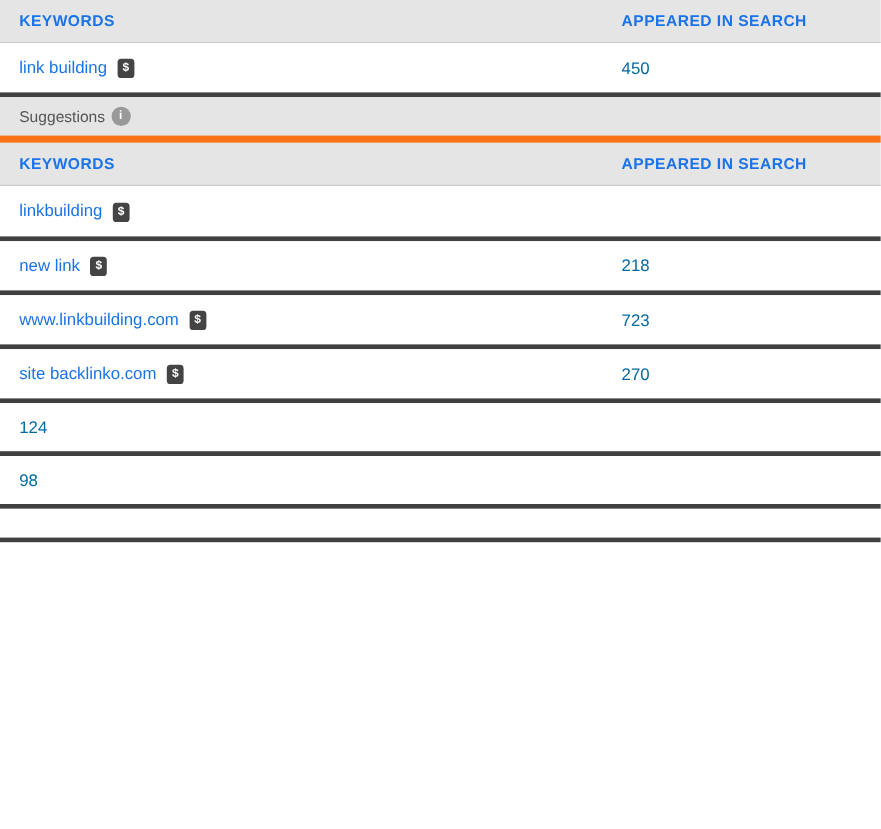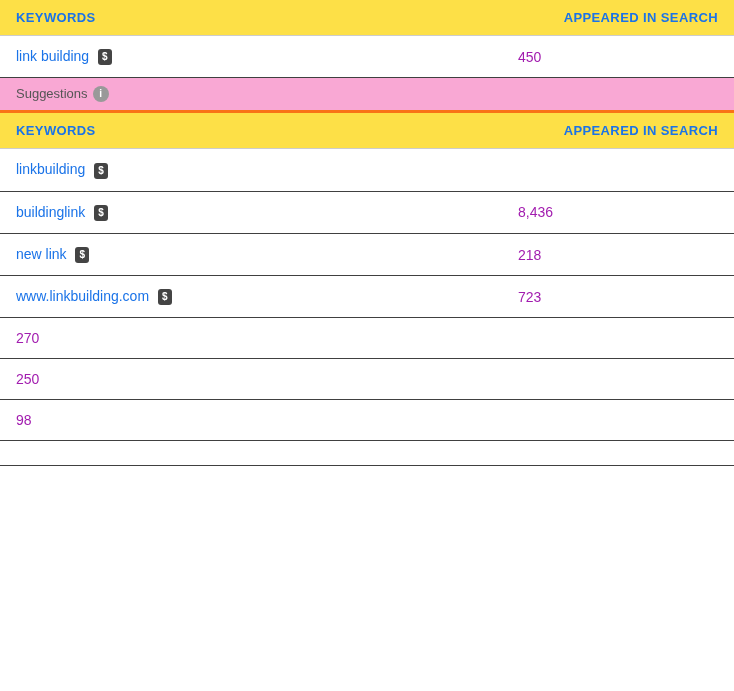--- a/index.html
+++ b/index.html
@@ -14,59 +14,59 @@
       background: #fff;
       width: 734px;
     }
 
     .table-container {
       width: 100%;
     }
 
     .table-header {
       display: flex;
-      background: #fde047;
+      background: #e5e5e5;
       padding: 10px 16px;
       border-bottom: 1px solid #ccc;
     }
 
     .table-header .col-keyword {
       flex: 1;
       font-weight: bold;
       font-size: 13px;
       color: #1a73e8;
       text-transform: uppercase;
       letter-spacing: 0.03em;
     }
 
     .table-header .col-appeared {
       width: 200px;
       font-weight: bold;
       font-size: 13px;
       color: #1a73e8;
       text-transform: uppercase;
       letter-spacing: 0.03em;
-      text-align: right;
+      text-align: left;
     }
 
     .table-row {
       display: flex;
       align-items: center;
       padding: 12px 16px;
-      border-bottom: 1px solid #404040;
+      border-bottom: 4px solid #404040;
       background: #fff;
     }
 
     .col-keyword {
       flex: 1;
     }
 
     .col-appeared {
       width: 200px;
-      color: #a21caf;
+      color: #0369a1;
     }
 
     .keyword-link {
       color: #1a73e8;
       text-decoration: none;
       font-size: 14px;
     }
 
     .dollar-badge {
       display: inline-block;
@@ -76,24 +76,24 @@
       font-weight: bold;
       padding: 1px 4px;
       border-radius: 3px;
       margin-left: 5px;
       vertical-align: middle;
       line-height: 14px;
     }
 
     .suggestions-row {
       display: flex;
-      align-items: flex-start;
+      align-items: flex-end;
       padding: 8px 16px;
-      background: #f9a8d4;
-      border-bottom: 3px solid #f97316;
+      background: #e5e5e5;
+      border-bottom: 6px solid #f97316;
     }
 
     .suggestions-label {
       font-size: 13px;
       color: #555;
       margin-right: 5px;
     }
 
     .info-icon {
       display: inline-block;
@@ -142,44 +142,41 @@
 
   <div id="suggestions-rows-container">
       <div class="table-row">
       <div class="col-keyword">
         <a href="#" class="keyword-link">linkbuilding</a>
         <span class="dollar-badge">$</span>
       </div>
     </div>
       <div class="table-row">
       <div class="col-keyword">
-        <a href="#" class="keyword-link">buildinglink</a>
-        <span class="dollar-badge">$</span>
-      </div>
-      <div class="col-appeared">8,436</div>
-    </div>
-      <div class="table-row">
-      <div class="col-keyword">
         <a href="#" class="keyword-link">new link</a>
         <span class="dollar-badge">$</span>
       </div>
       <div class="col-appeared">218</div>
     </div>
       <div class="table-row">
       <div class="col-keyword">
         <a href="#" class="keyword-link">www.linkbuilding.com</a>
         <span class="dollar-badge">$</span>
       </div>
       <div class="col-appeared">723</div>
     </div>
       <div class="table-row">
+      <div class="col-keyword">
+        <a href="#" class="keyword-link">site backlinko.com</a>
+        <span class="dollar-badge">$</span>
+      </div>
       <div class="col-appeared">270</div>
     </div>
       <div class="table-row">
-      <div class="col-appeared">250</div>
+      <div class="col-appeared">124</div>
     </div>
       <div class="table-row">
       <div class="col-appeared">98</div>
     </div>
       <div class="table-row">
     </div>
     </div>
 </div>
 
 </body></html>

